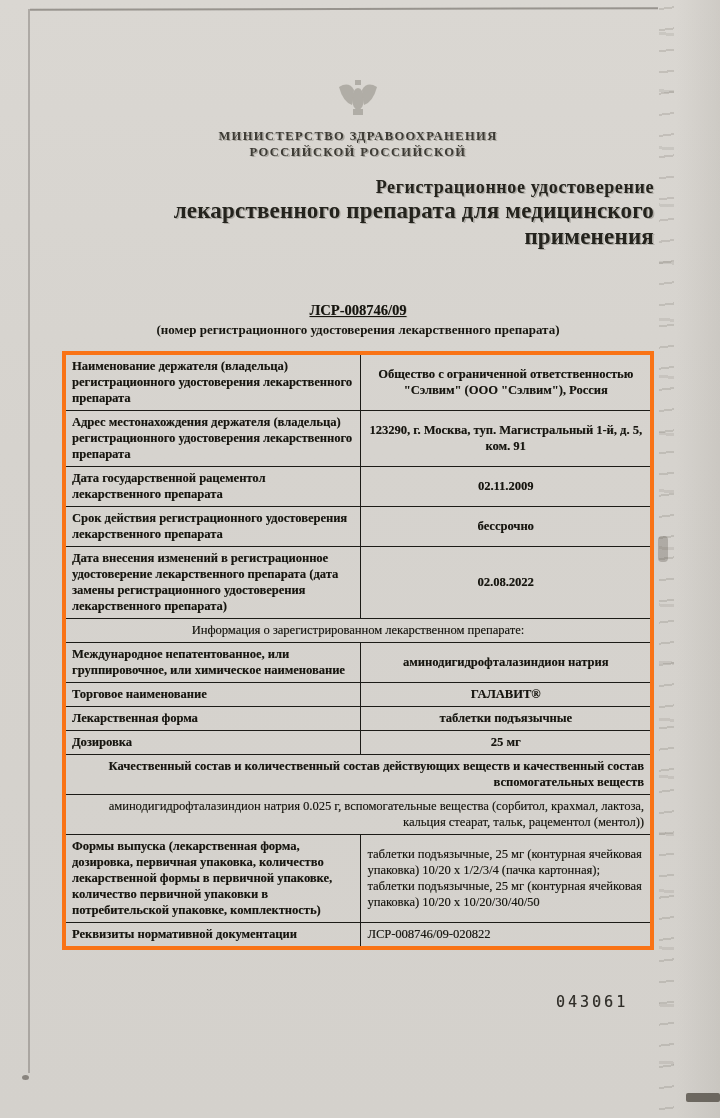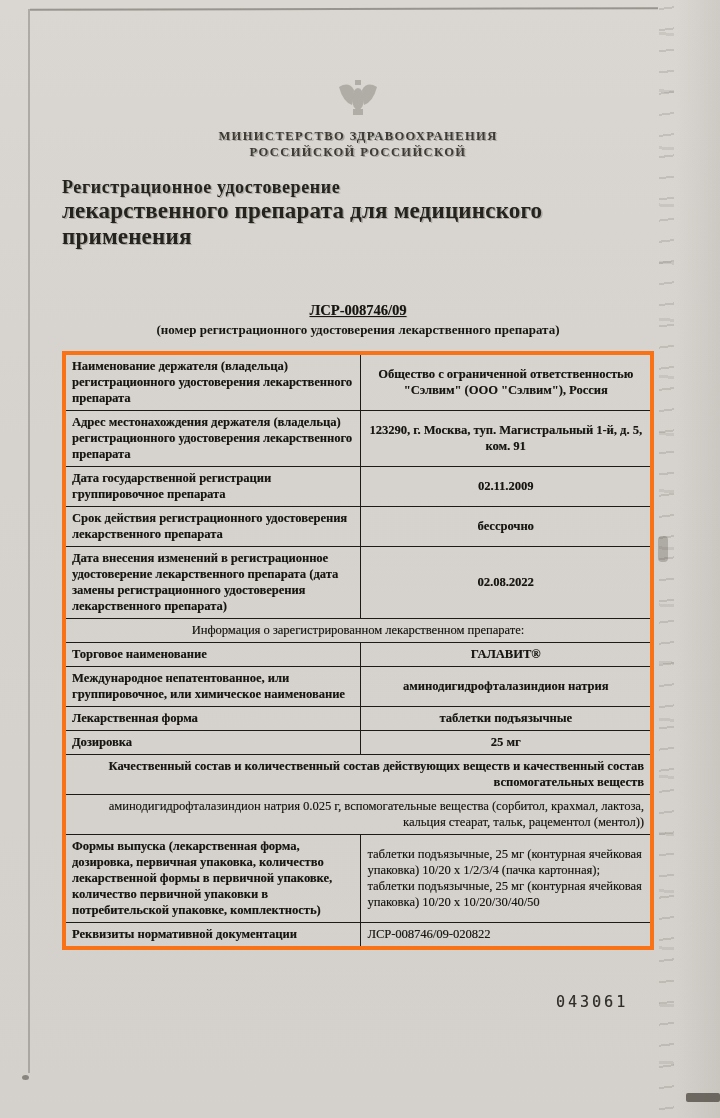--- a/index.html
+++ b/index.html
@@ -26,21 +26,21 @@
     background:rgba(75,70,62,.55);border-radius:50%;}
   .blot-mark{position:absolute;right:52px;top:536px;width:10px;height:26px;
     background:rgba(85,80,70,.30);border-radius:4px;}
   
   .content{position:absolute;left:62px;top:0;width:592px;}
   .emblem{margin:78px auto 6px;width:52px;height:44px;text-align:center;
     opacity:.38;filter:blur(.4px);}
   .ministry{text-align:center;font-weight:bold;font-size:12.5px;line-height:1.3;
     letter-spacing:1.4px;color:#3c3a34;
     text-shadow:1.4px .6px 0 rgba(95,92,82,.40);}
-  .doc-title{margin-top:16px;text-align:left;font-weight:bold;color:#24231d;
+  .doc-title{margin-top:16px;text-align:right;font-weight:bold;color:#24231d;
     text-shadow:1.4px 1px 0 rgba(95,92,82,.35);}
   .doc-title .t1{font-size:18px;letter-spacing:.6px;}
   .doc-title .t2{font-size:23px;letter-spacing:.2px;}
   .regnum{margin-top:52px;text-align:center;font-weight:bold;font-size:14.5px;
     text-decoration:underline;text-shadow:.4px .3px 0 rgba(60,58,50,.5);}
   .regcap{margin-top:3px;text-align:center;font-weight:bold;font-size:13px;}
   
   table.reg{margin-top:13px;width:100%;border-collapse:collapse;
     border:4px solid #f97316;}
   table.reg td{border:1.6px solid #1c1b17;padding:3px 6px 4px;
@@ -103,41 +103,41 @@
       <tbody>
           <tr>
         <td class="lbl">Наименование держателя (владельца) регистрационного удостоверения лекарственного препарата</td>
         <td class="val b">Общество с ограниченной ответственностью "Сэлвим" (ООО "Сэлвим"), Россия</td>
       </tr>
       <tr>
         <td class="lbl">Адрес местонахождения держателя (владельца) регистрационного удостоверения лекарственного препарата</td>
         <td class="val b">123290, г. Москва, туп. Магистральный 1-й, д. 5, ком. 91</td>
       </tr>
       <tr>
-        <td class="lbl">Дата государственной регистрации группировочное препарата</td>
+        <td class="lbl">Дата государственной рацементол лекарственного препарата</td>
         <td class="val b">02.11.2009</td>
       </tr>
       <tr>
         <td class="lbl">Срок действия регистрационного удостоверения лекарственного препарата</td>
         <td class="val b">бессрочно</td>
       </tr>
       <tr>
         <td class="lbl">Дата внесения изменений в регистрационное удостоверение лекарственного препарата (дата замены регистрационного удостоверения лекарственного препарата)</td>
         <td class="val b">02.08.2022</td>
       </tr>
       <tr>
         <td class="full center" colspan="2">Информация о зарегистрированном лекарственном препарате:</td>
       </tr>
       <tr>
+        <td class="lbl">Международное непатентованное, или группировочное, или химическое наименование</td>
+        <td class="val b">аминодигидрофталазиндион натрия</td>
+      </tr>
+      <tr>
         <td class="lbl">Торговое наименование</td>
         <td class="val b">ГАЛАВИТ®</td>
-      </tr>
-      <tr>
-        <td class="lbl">Международное непатентованное, или группировочное, или химическое наименование</td>
-        <td class="val b">аминодигидрофталазиндион натрия</td>
       </tr>
       <tr>
         <td class="lbl">Лекарственная форма</td>
         <td class="val b">таблетки подъязычные</td>
       </tr>
       <tr>
         <td class="lbl">Дозировка</td>
         <td class="val b">25 мг</td>
       </tr>
       <tr>

